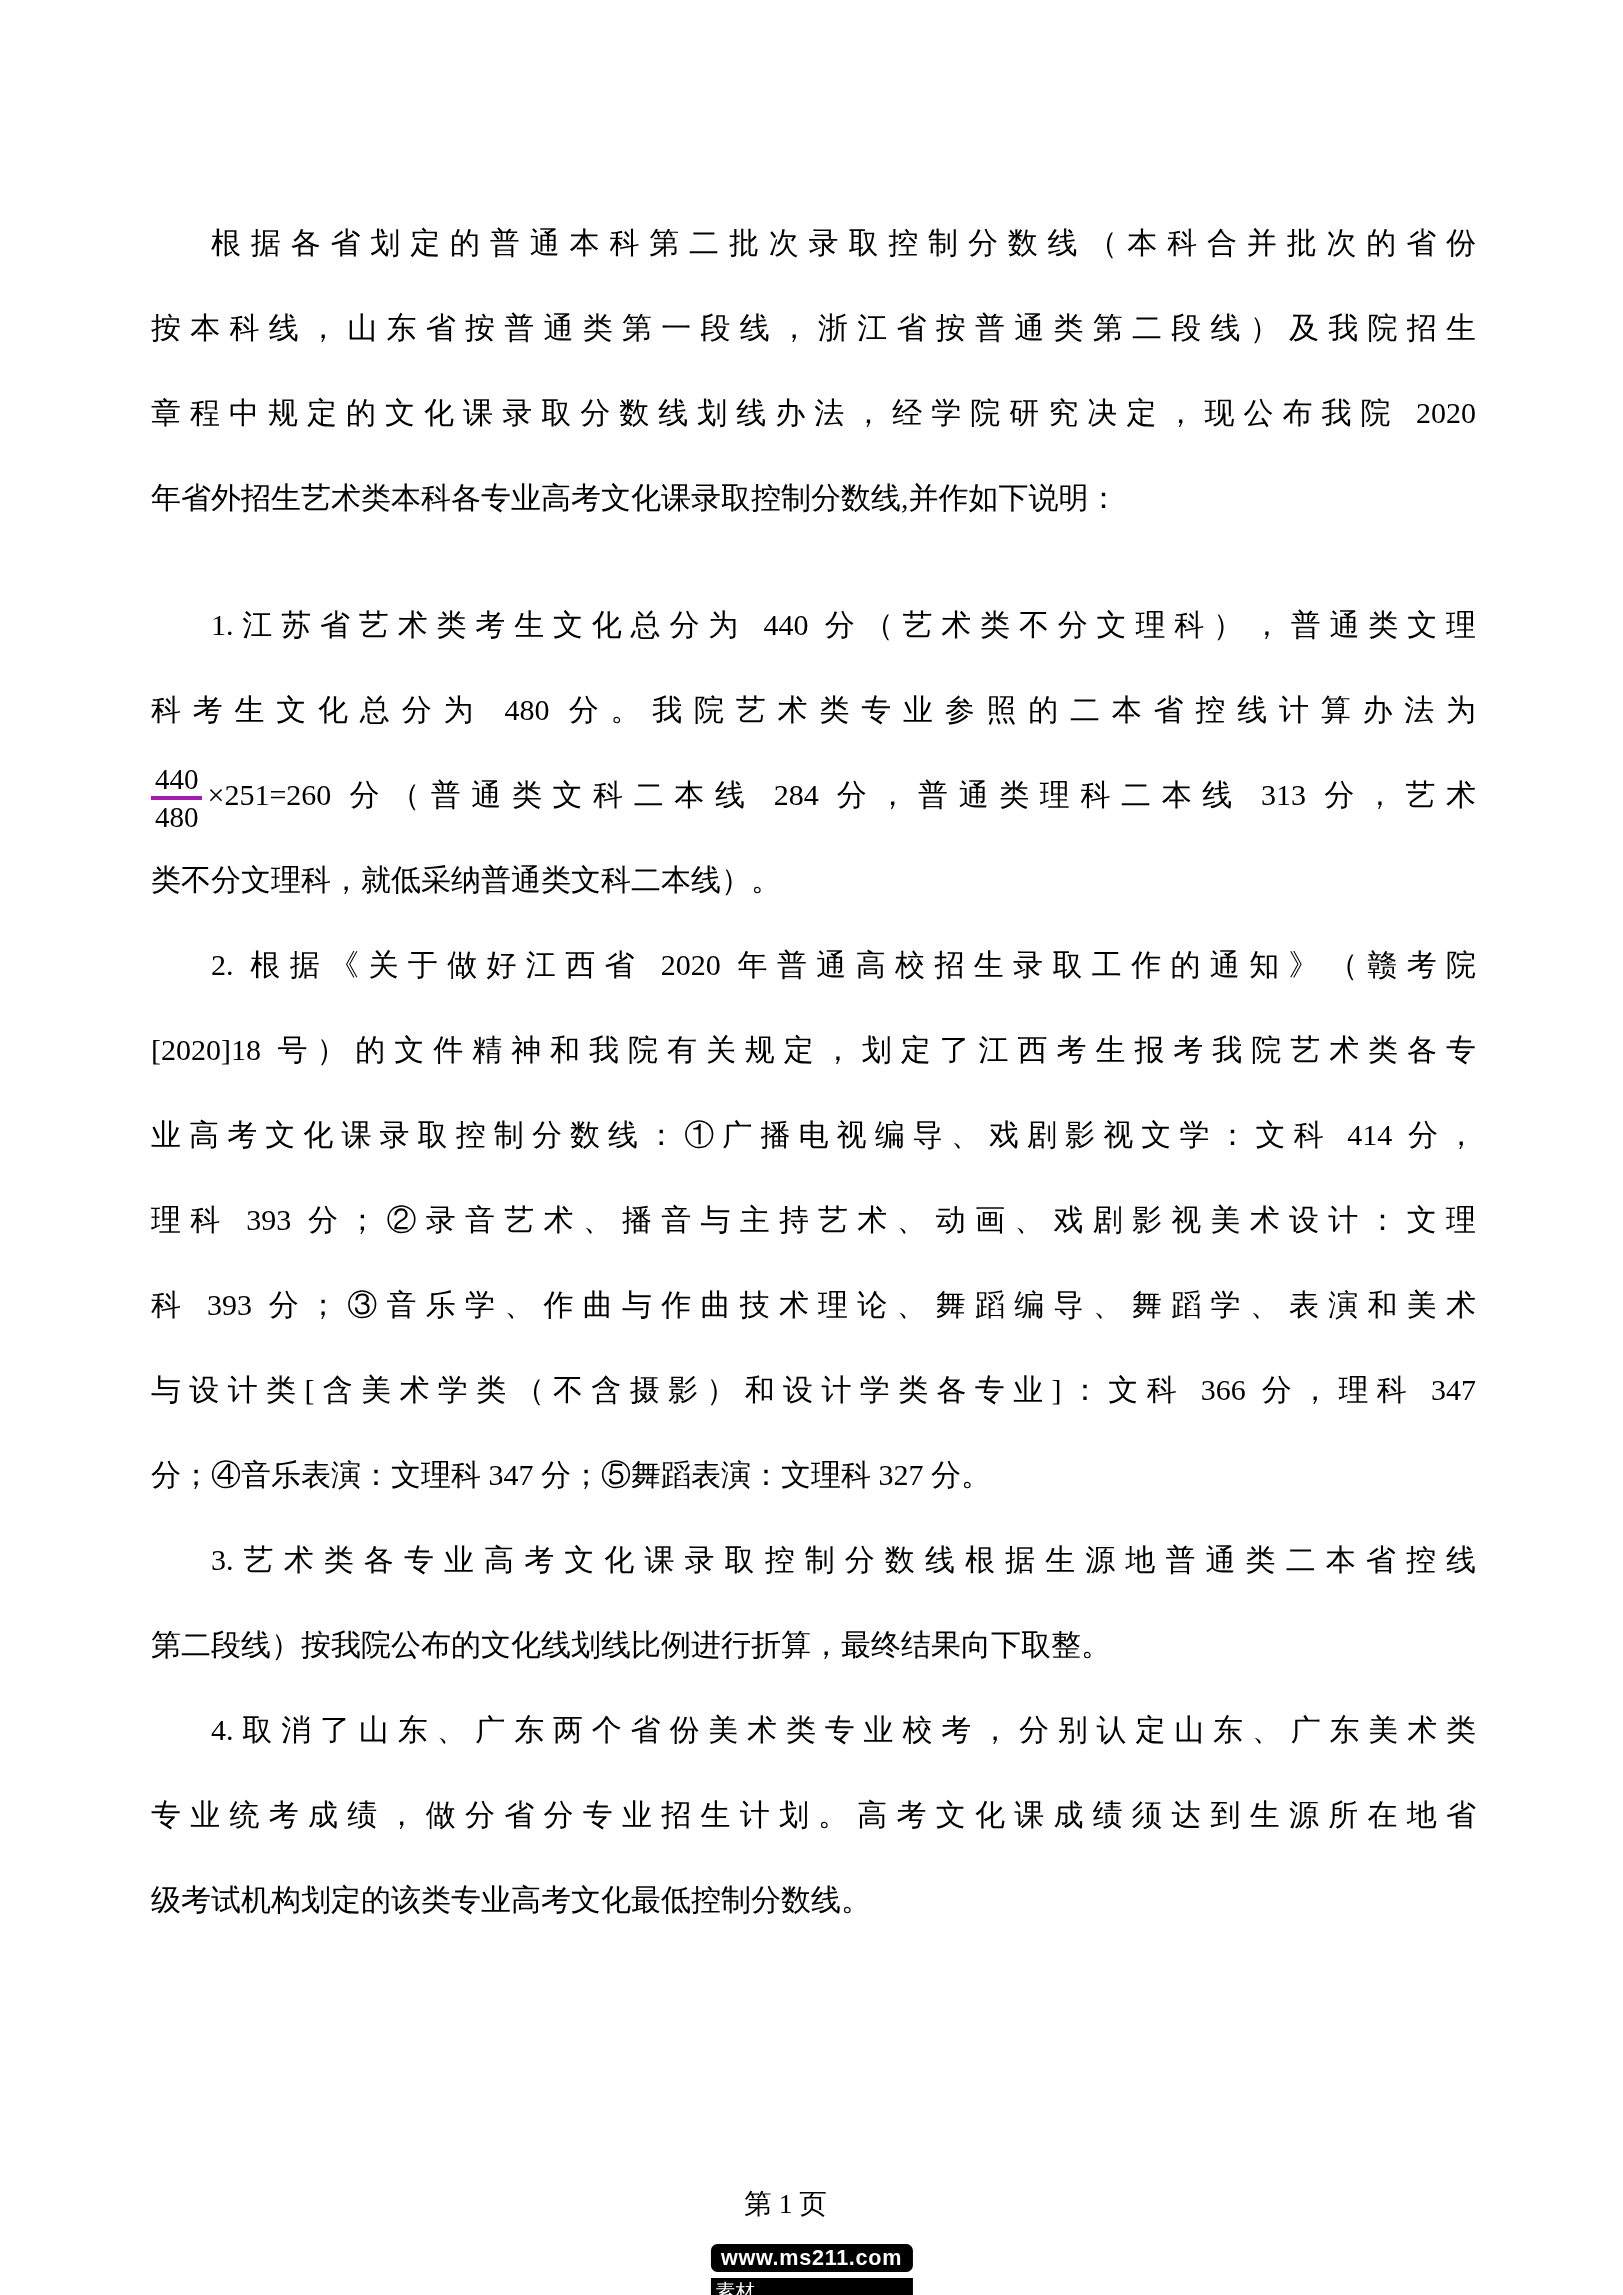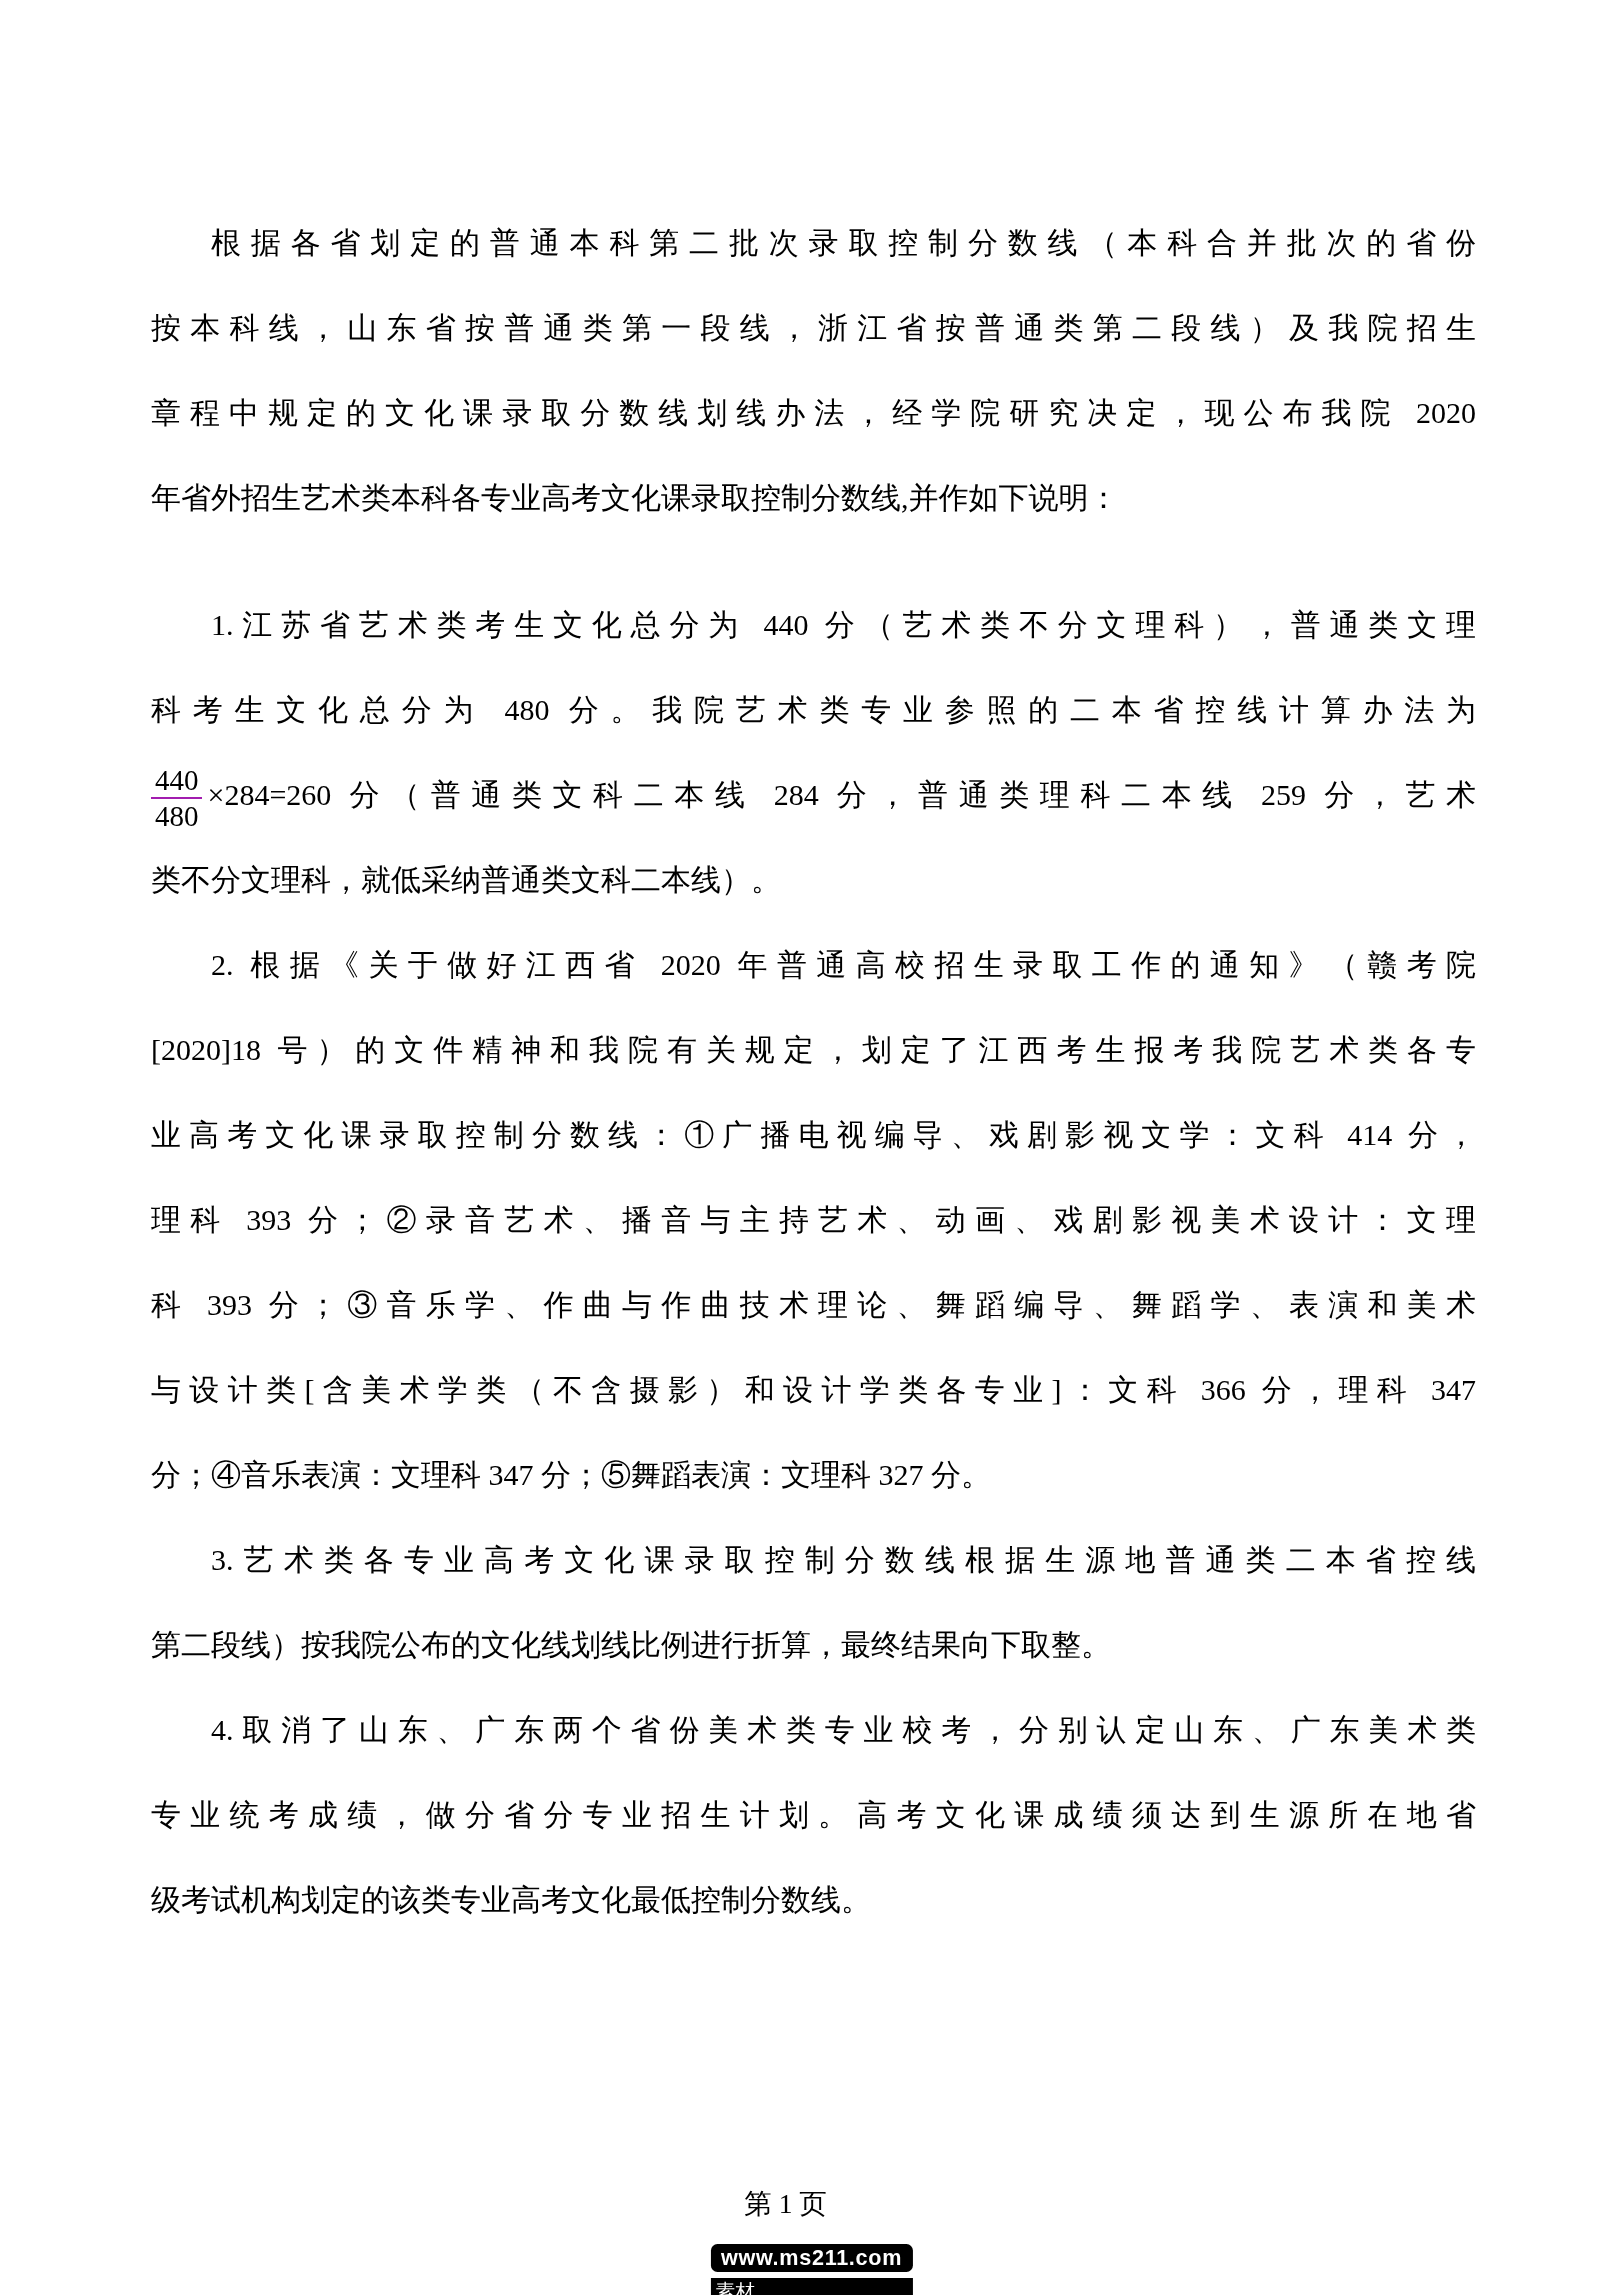--- a/index.html
+++ b/index.html
@@ -39,21 +39,21 @@
     display: inline-block;
     vertical-align: middle;
     line-height: 1.05;
     text-align: center;
     text-align-last: center;
     font-size: 29px;
     margin-right: 5.2px;
   }
   .frac .num {
     display: block;
-    border-bottom: 2px solid #a21caf;
+    border-bottom: 4px solid #a21caf;
     padding: 0 3.9px 2px 3.9px;
   }
   .frac .den {
     display: block;
     padding-top: 2px;
   }
   .footer-page {
     position: absolute;
     left: 0;
     right: 52px;
@@ -102,21 +102,21 @@
   <div class="doc-body">
       <div class="para">
         <div class="line indent">根据各省划定的普通本科第二批次录取控制分数线（本科合并批次的省份</div>
         <div class="line">按本科线，山东省按普通类第一段线，浙江省按普通类第二段线）及我院招生</div>
         <div class="line">章程中规定的文化课录取分数线划线办法，经学院研究决定，现公布我院 2020</div>
         <div class="line last">年省外招生艺术类本科各专业高考文化课录取控制分数线,并作如下说明：</div>
       </div>
       <div class="para space-before">
         <div class="line indent">1.江苏省艺术类考生文化总分为 440 分（艺术类不分文理科），普通类文理</div>
         <div class="line">科考生文化总分为 480 分。我院艺术类专业参照的二本省控线计算办法为</div>
-        <div class="line"><span class="frac"><span class="num">440</span><span class="den">480</span></span><span>×284=260 分（普通类文科二本线 284 分，普通类理科二本线 259 分，艺术</span></div>
+        <div class="line"><span class="frac"><span class="num">440</span><span class="den">480</span></span><span>×251=260 分（普通类文科二本线 284 分，普通类理科二本线 313 分，艺术</span></div>
         <div class="line last">类不分文理科，就低采纳普通类文科二本线）。</div>
       </div>
       <div class="para">
         <div class="line indent">2. 根据《关于做好江西省 2020 年普通高校招生录取工作的通知》（赣考院</div>
         <div class="line">[2020]18 号）的文件精神和我院有关规定，划定了江西考生报考我院艺术类各专</div>
         <div class="line">业高考文化课录取控制分数线：①广播电视编导、戏剧影视文学：文科 414 分，</div>
         <div class="line">理科 393 分；②录音艺术、播音与主持艺术、动画、戏剧影视美术设计：文理</div>
         <div class="line">科 393 分；③音乐学、作曲与作曲技术理论、舞蹈编导、舞蹈学、表演和美术</div>
         <div class="line">与设计类[含美术学类（不含摄影）和设计学类各专业]：文科 366 分，理科 347</div>
         <div class="line last">分；④音乐表演：文理科 347 分；⑤舞蹈表演：文理科 327 分。</div>

